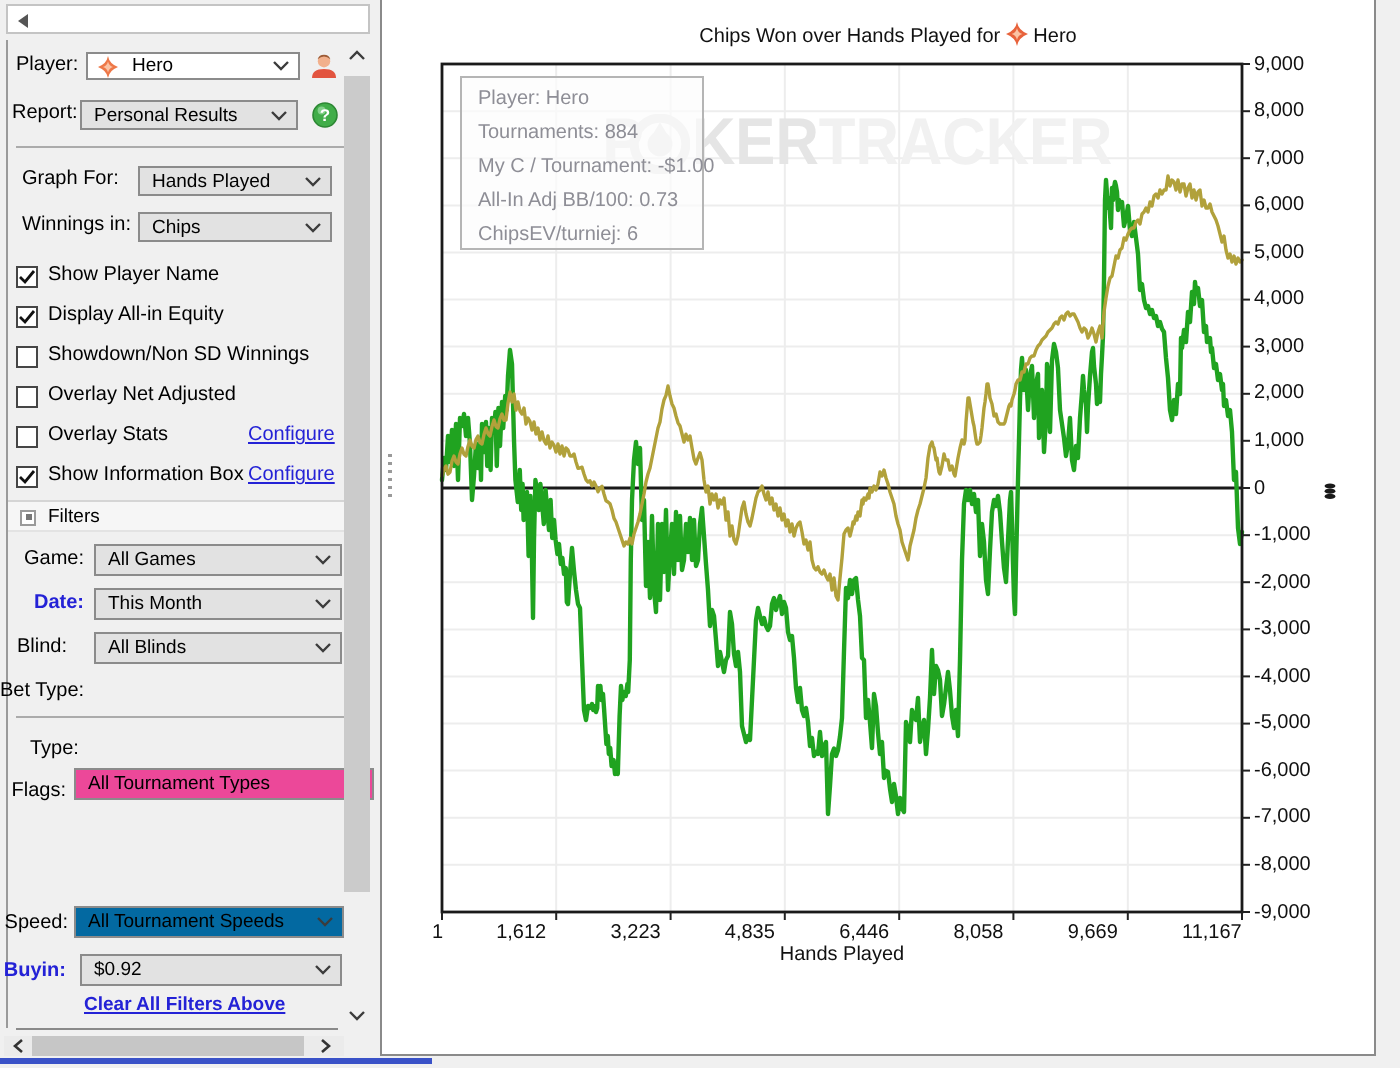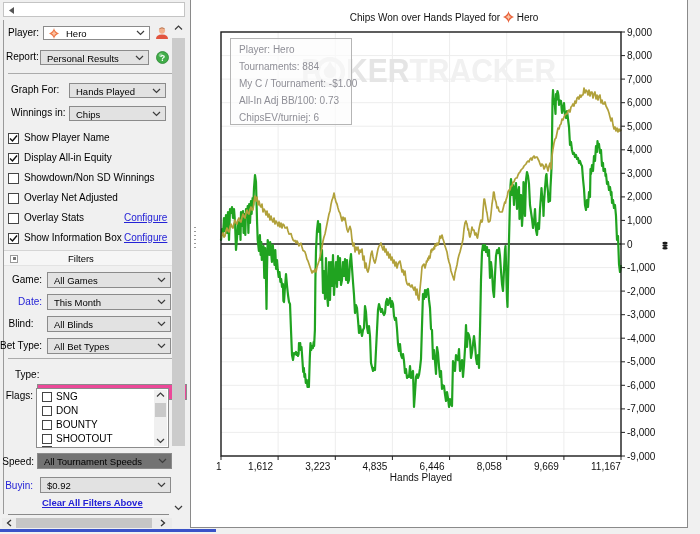--- a/index.html
+++ b/index.html
@@ -1,19 +1,19 @@
 <!DOCTYPE html>
 <html><head><meta charset="utf-8">
 <style>
 * { margin:0; padding:0; box-sizing:border-box; }
 html,body { width:700px; height:534px; overflow:hidden; background:#f0f0f0;
   font-family:"Liberation Sans", sans-serif; font-size:11px; color:#000; }
 #app { position:relative; width:700px; height:534px; }
 .lbl { position:absolute; font-size:10px; color:#000; white-space:nowrap; }
-.blbl { position:absolute; font-size:10px; color:#2422d6; white-space:nowrap; }
+.blbl { position:absolute; font-size:10px; color:#2422d6; white-space:nowrap;font-weight:bold; }
 .link { position:absolute; font-size:10px; color:#2422d6; text-decoration:underline; white-space:nowrap; }
 .combo { position:absolute; border:1px solid #8b8b8b; }
 .combo .ctext { position:absolute; left:6px; top:50%; transform:translateY(-50%); white-space:nowrap; font-size:9.5px; }
 .combo .chev { position:absolute; right:4px; top:50%; transform:translateY(-50%); line-height:0; }
 .cb { position:absolute; width:11px; height:11px; background:#fff; border:1px solid #454545; line-height:0; }
 .cb svg { position:absolute; left:0px; top:0px; }
 .fcb { position:absolute; width:10px; height:10px; background:#fff; border:1px solid #454545; }
 .flbl { position:absolute; font-size:10px; }
 .ylab { position:absolute; left:627px; font-size:10px; color:#111; white-space:nowrap; }
 .xlab { position:absolute; top:461px; font-size:10px; color:#111; text-align:left; }
@@ -223,21 +223,21 @@
         <path d="M1 4.5 L3.5 7 L8 1.5" fill="none" stroke="#111" stroke-width="1.4"></path>
       </svg>
     </div>
     <div class="lbl" style="left:24px;top:232px">Show Information Box</div>
     <div class="link" style="left:124px;top:232px">Configure</div>
 
 <div style="position:absolute;left:4px;top:250px;width:168px;height:16px;background:#f6f6f6;border-top:1px solid #d5d5d5;border-bottom:1px solid #e3e3e3;">
   <div style="position:absolute;left:6px;top:3.5px;width:8px;height:8px;border:1px solid #9a9a9a;background:#fff;">
         <div style="position:absolute;left:1.5px;top:1.5px;width:3px;height:3px;background:#777"></div>
       </div>
-  <div class="lbl" style="left:20px;top:2px;font-size:9.5px;margin-left:44px;">Filters</div>
+  <div class="lbl" style="left:20px;top:2px;font-size:9.5px;">Filters</div>
 </div>
 
 <div class="lbl" style="left:0;top:274px;width:42px;text-align:right">Game:</div>
     <div class="combo" style="left:47px;top:272px;width:124px;height:16px;background:#e2e2e2">
       <span class="ctext">All Games</span>
       <span class="chev"><svg width="9" height="6" viewBox="0 0 9 6">
           <path d="M1 1 L4.5 4.5 L8 1" fill="none" stroke="#3c3c3c" stroke-width="1.2"></path>
         </svg></span>
     </div>
     <div class="blbl" style="left:0;top:296px;width:42px;text-align:right">Date:</div>
@@ -248,61 +248,35 @@
         </svg></span>
     </div>
     <div class="lbl" style="left:0;top:318px;width:42px;text-align:center">Blind:</div>
     <div class="combo" style="left:47px;top:316px;width:124px;height:16px;background:#e2e2e2">
       <span class="ctext">All Blinds</span>
       <span class="chev"><svg width="9" height="6" viewBox="0 0 9 6">
           <path d="M1 1 L4.5 4.5 L8 1" fill="none" stroke="#3c3c3c" stroke-width="1.2"></path>
         </svg></span>
     </div>
     <div class="lbl" style="left:0;top:340px;width:42px;text-align:right">Bet Type:</div>
-    <div class="combo" style="left:47px;top:338px;width:124px;height:16px;background:#e2e2e2">
-      <span class="ctext">All Bet Types</span>
-      <span class="chev"><svg width="9" height="6" viewBox="0 0 9 6">
-          <path d="M1 1 L4.5 4.5 L8 1" fill="none" stroke="#3c3c3c" stroke-width="1.2"></path>
-        </svg></span>
-    </div>
 
 <div style="position:absolute;left:8px;top:358px;width:164px;height:1px;background:#ababab;"></div>
 
 <div class="lbl" style="left:0;top:369px;width:33px;text-align:right;padding-left:15px;">Type:</div>
 <div class="combo" style="left:37px;top:384px;width:150px;height:16px;background:#ec4899">
       <span class="ctext">All Tournament Types</span>
       <span class="chev"><svg width="9" height="6" viewBox="0 0 9 6">
           <path d="M1 1 L4.5 4.5 L8 1" fill="none" stroke="#3c3c3c" stroke-width="1.2"></path>
         </svg></span>
     </div>
 
 <div class="lbl" style="left:0;top:390px;width:33px;text-align:right;">Flags:</div>
-<div style="position:absolute;left:36px;top:388px;width:133px;height:60px;background:#fff;border:1px solid #8b8b8b;overflow:hidden;">
-  <div class="fcb" style="left:5px;top:3px"></div>
-      <div class="flbl" style="left:19px;top:2px">SNG</div>
-      <div class="fcb" style="left:5px;top:17px"></div>
-      <div class="flbl" style="left:19px;top:16px">DON</div>
-      <div class="fcb" style="left:5px;top:31px"></div>
-      <div class="flbl" style="left:19px;top:30px">BOUNTY</div>
-      <div class="fcb" style="left:5px;top:45px"></div>
-      <div class="flbl" style="left:19px;top:44px">SHOOTOUT</div>
-      <div class="fcb" style="left:5px;top:57px"></div>
-  <div style="position:absolute;right:1px;top:1px;width:13px;height:56px;background:#f0f0f0;">
-    <div style="position:absolute;left:2px;top:2px;line-height:0"><svg width="9" height="6" viewBox="0 0 9 6">
-            <path d="M1 4.5 L4.5 1 L8 4.5" fill="none" stroke="#3c3c3c" stroke-width="1.2"></path>
-          </svg></div>
-    <div style="position:absolute;left:1px;top:13px;width:11px;height:14px;background:#c9c9c9;"></div>
-    <div style="position:absolute;left:2px;bottom:2px;line-height:0"><svg width="9" height="6" viewBox="0 0 9 6">
-            <path d="M1 1 L4.5 4.5 L8 1" fill="none" stroke="#3c3c3c" stroke-width="1.2"></path>
-          </svg></div>
-  </div>
-</div>
 
 <div class="lbl" style="left:0;top:456px;width:34px;text-align:right;">Speed:</div>
-<div class="combo" style="left:37px;top:453px;width:135px;height:16px;background:#737373">
+<div class="combo" style="left:37px;top:453px;width:135px;height:16px;background:#0369a1">
       <span class="ctext">All Tournament Speeds</span>
       <span class="chev"><svg width="9" height="6" viewBox="0 0 9 6">
           <path d="M1 1 L4.5 4.5 L8 1" fill="none" stroke="#3c3c3c" stroke-width="1.2"></path>
         </svg></span>
     </div>
 <div class="blbl" style="left:0;top:480px;width:33px;text-align:right;">Buyin:</div>
 <div class="combo" style="left:40px;top:477px;width:131px;height:16px;background:#e2e2e2">
       <span class="ctext">$0.92</span>
       <span class="chev"><svg width="9" height="6" viewBox="0 0 9 6">
           <path d="M1 1 L4.5 4.5 L8 1" fill="none" stroke="#3c3c3c" stroke-width="1.2"></path>

